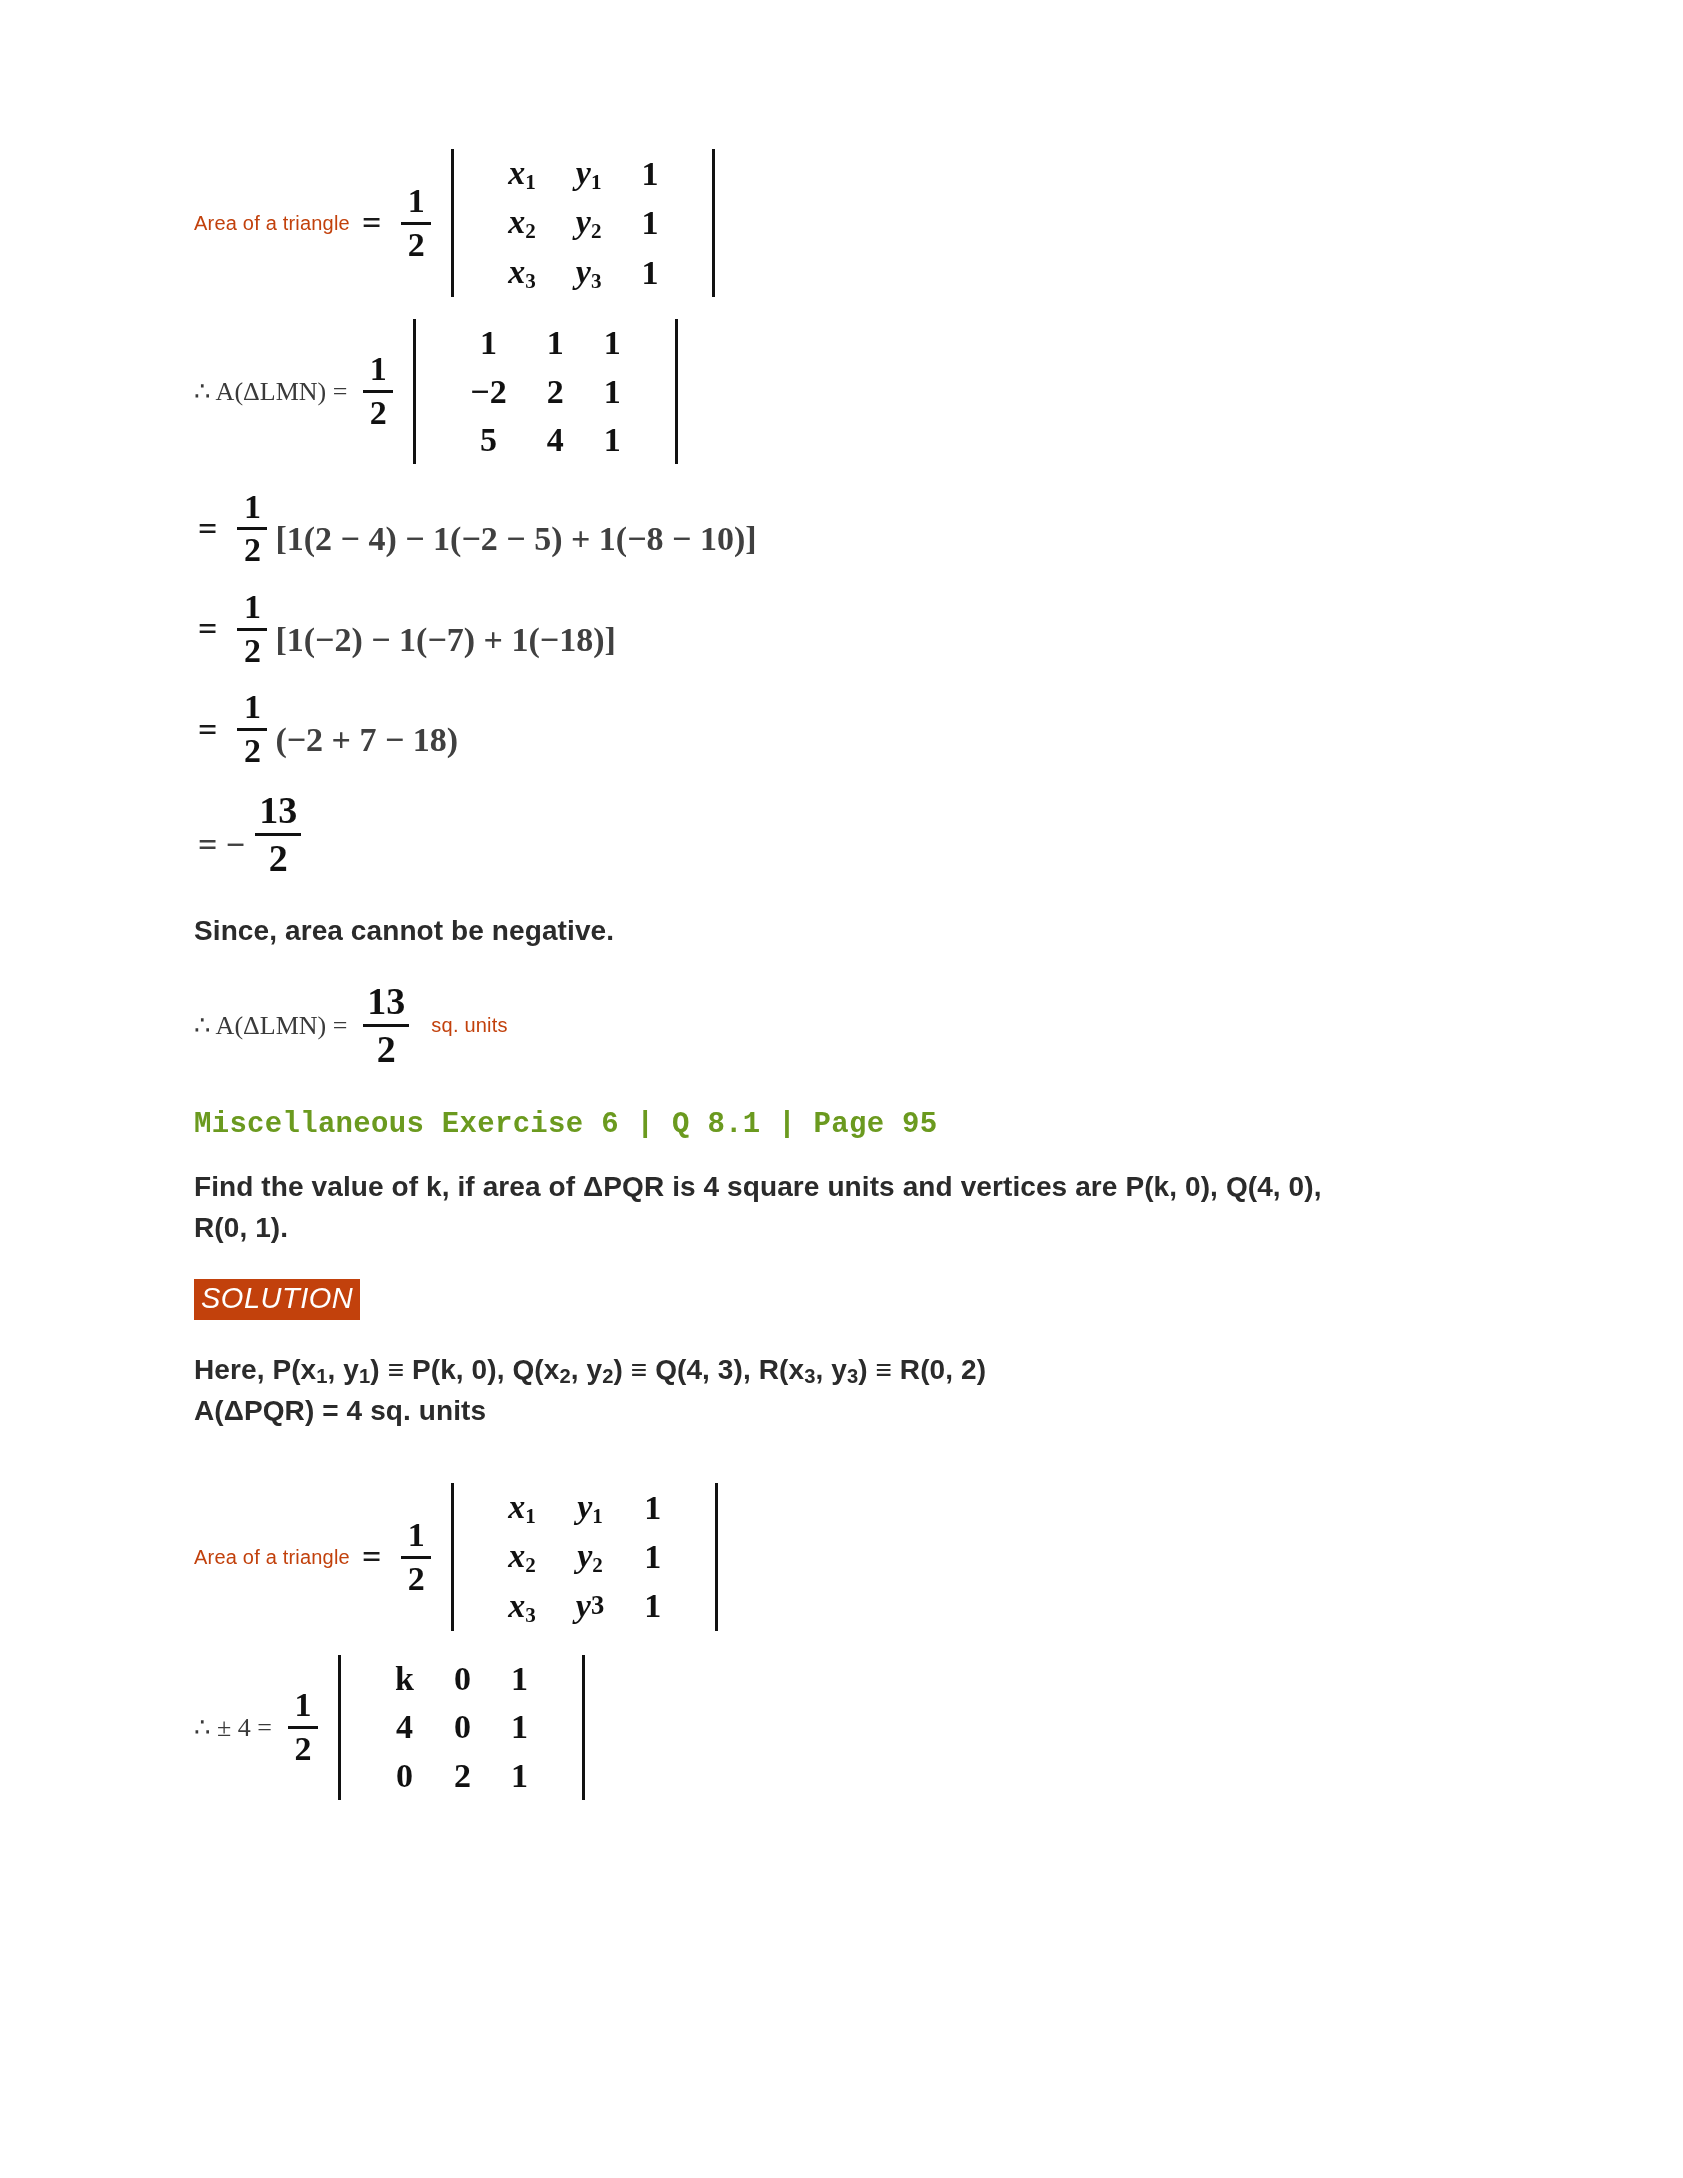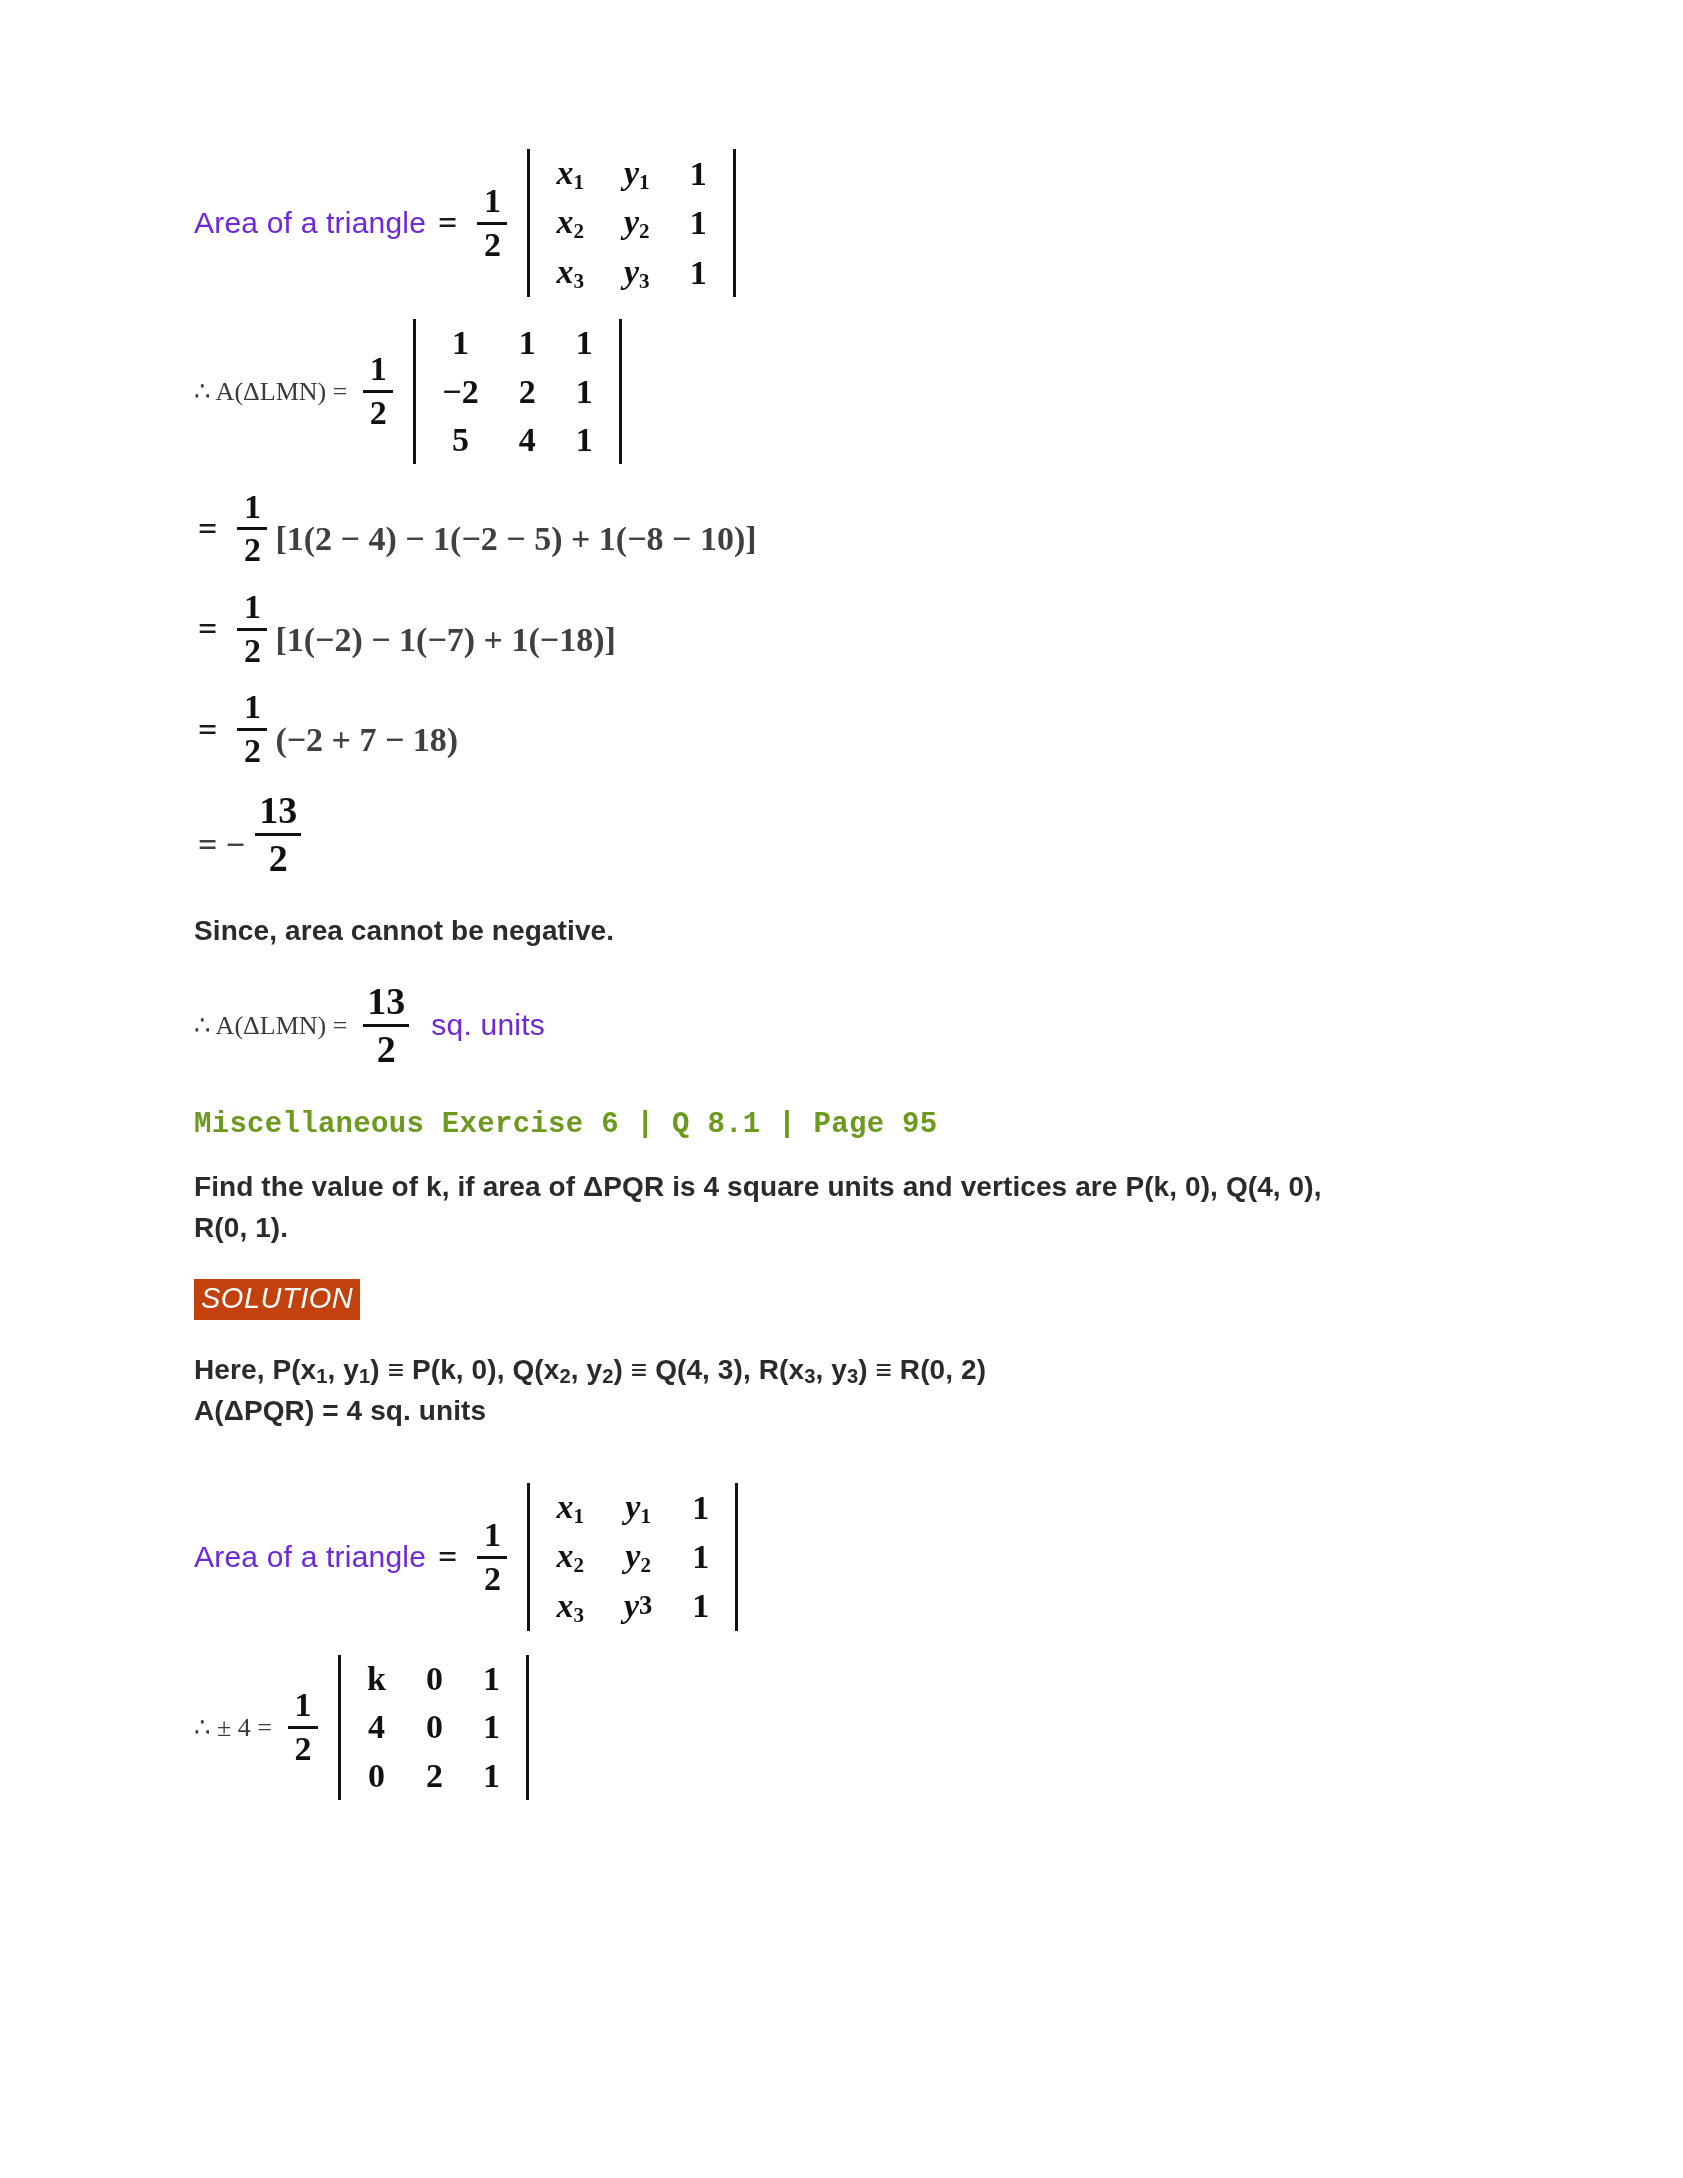--- a/index.html
+++ b/index.html
@@ -31,22 +31,22 @@
   }
 
   
   .mathline {
     display: flex;
     align-items: center;
     font-family: "Liberation Serif", serif;
   }
   .label-text {
     font-family: "Liberation Sans", sans-serif;
-    font-size: 30px;
-    color: #6d28d9;
+    font-size: 20px;
+    color: #c2410c;
     letter-spacing: 0.2px;
     white-space: nowrap;
   }
   .eq {
     font-family: "Liberation Serif", serif;
     font-size: 34px;
     font-weight: 700;
     color: #1a1a1a;
     margin: 0 12px;
   }
@@ -69,20 +69,21 @@
     background: #111;
     margin: 3px 0;
   }
   .frac.big .num, .frac.big .den { font-size: 38px; }
 
   
   .det {
     display: inline-flex;
     align-items: stretch;
     margin-left: 6px;
+    gap: 28px;
   }
   .det .vbar {
     width: 3px;
     background: #111;
     margin: 0 6px;
   }
   .det table {
     border-collapse: collapse;
     font-family: "Liberation Serif", serif;
     font-weight: 700;

